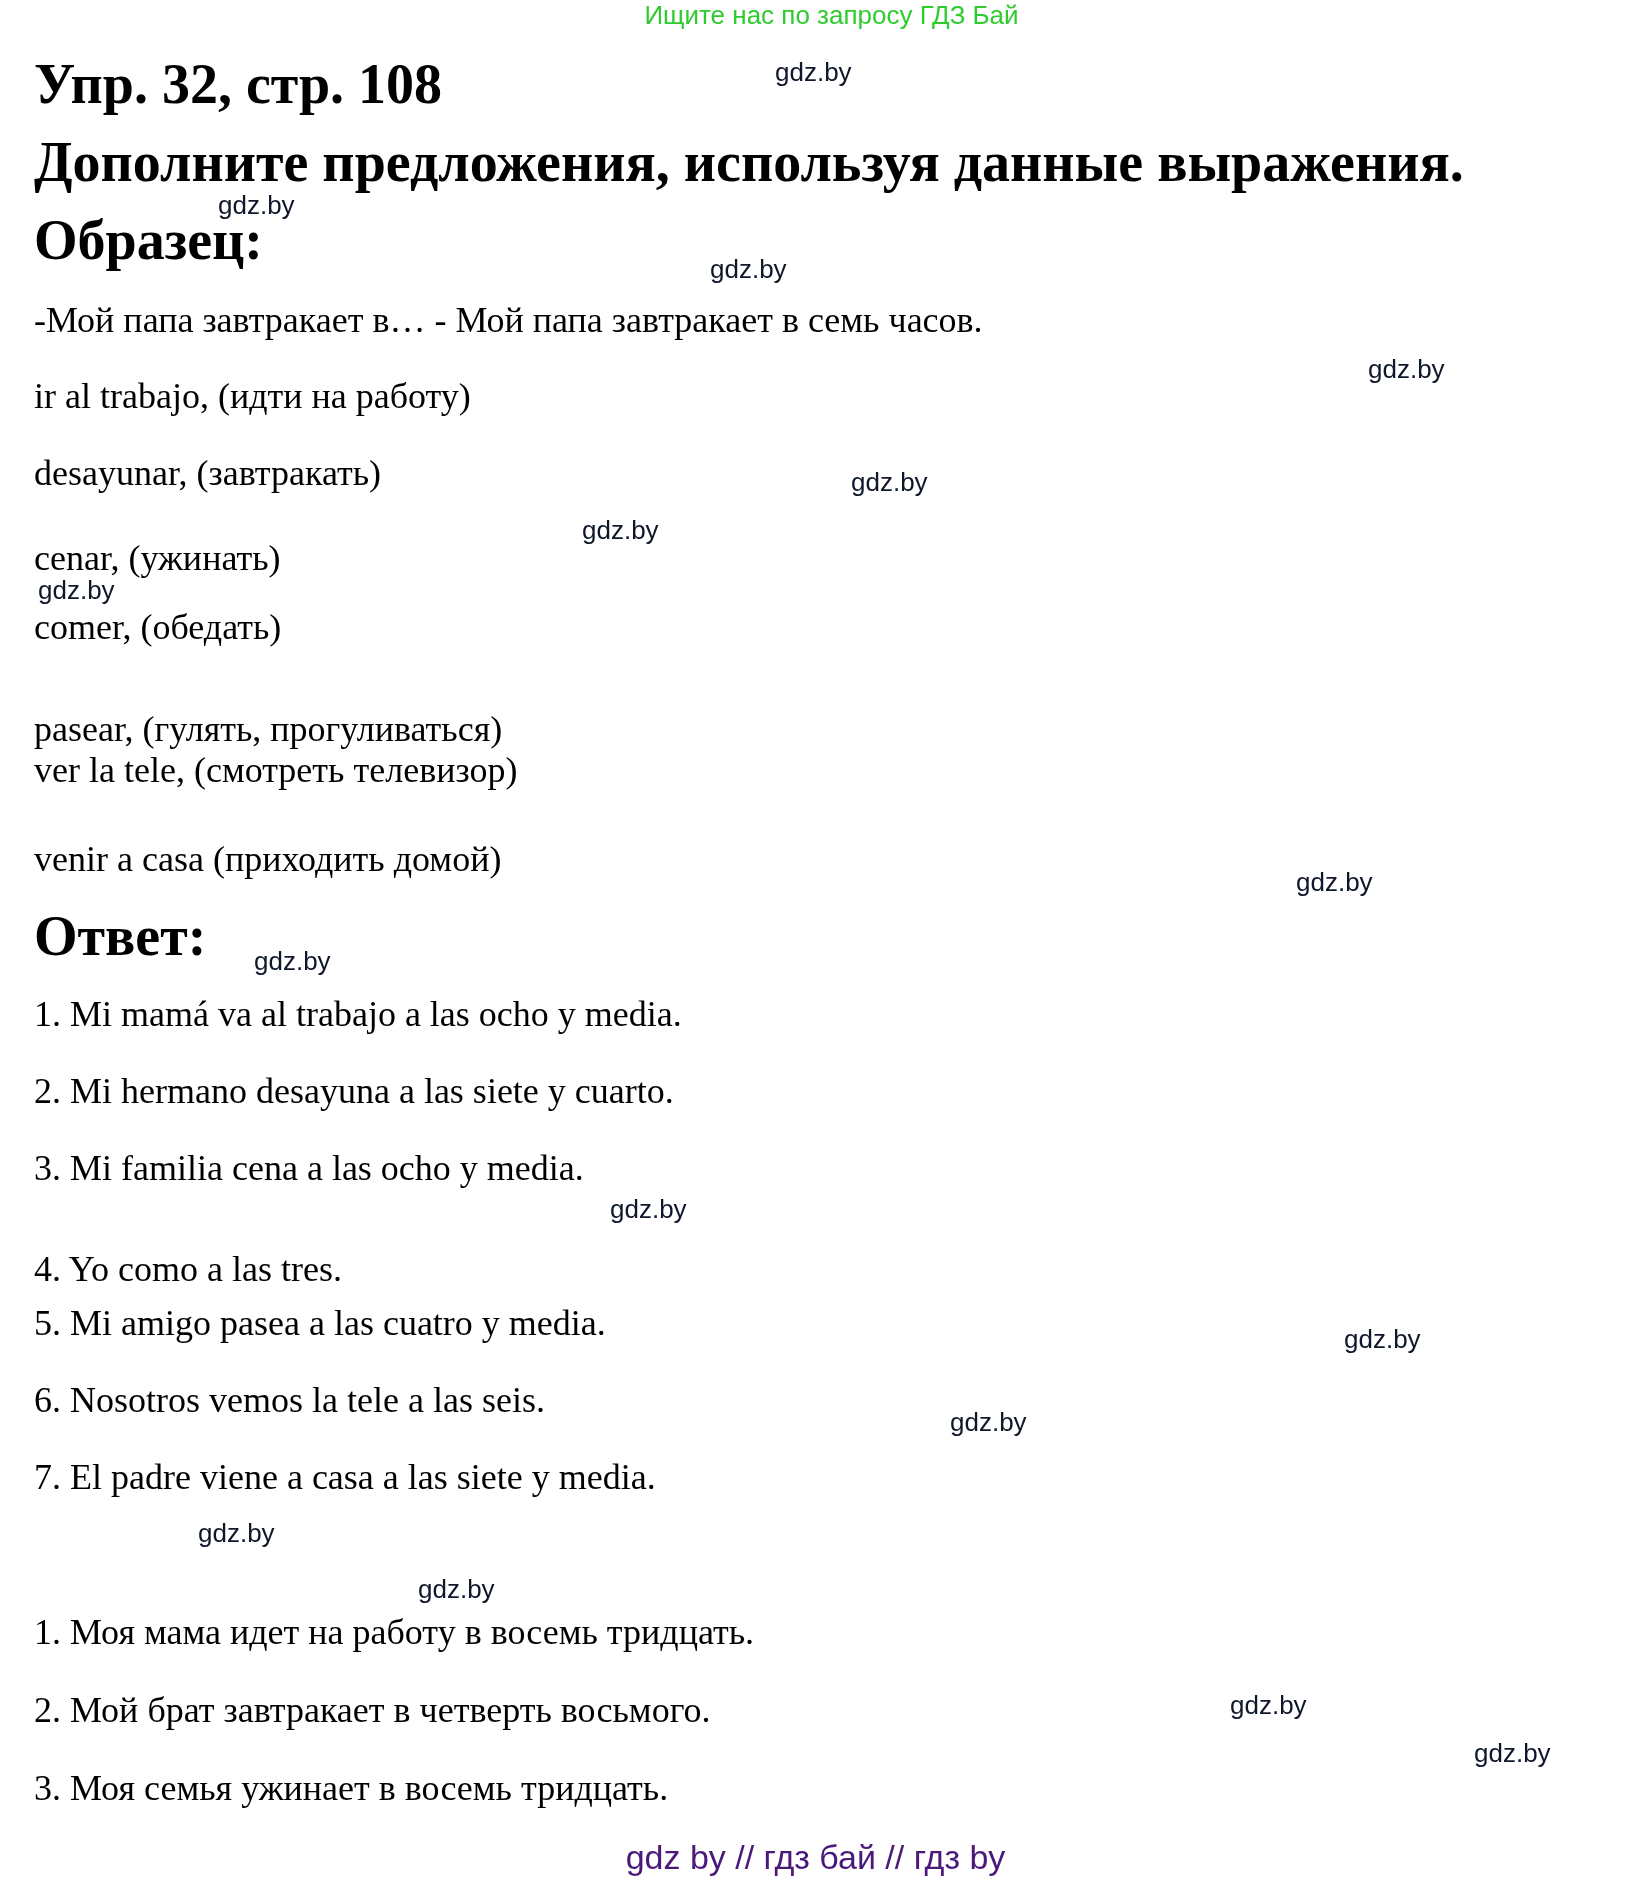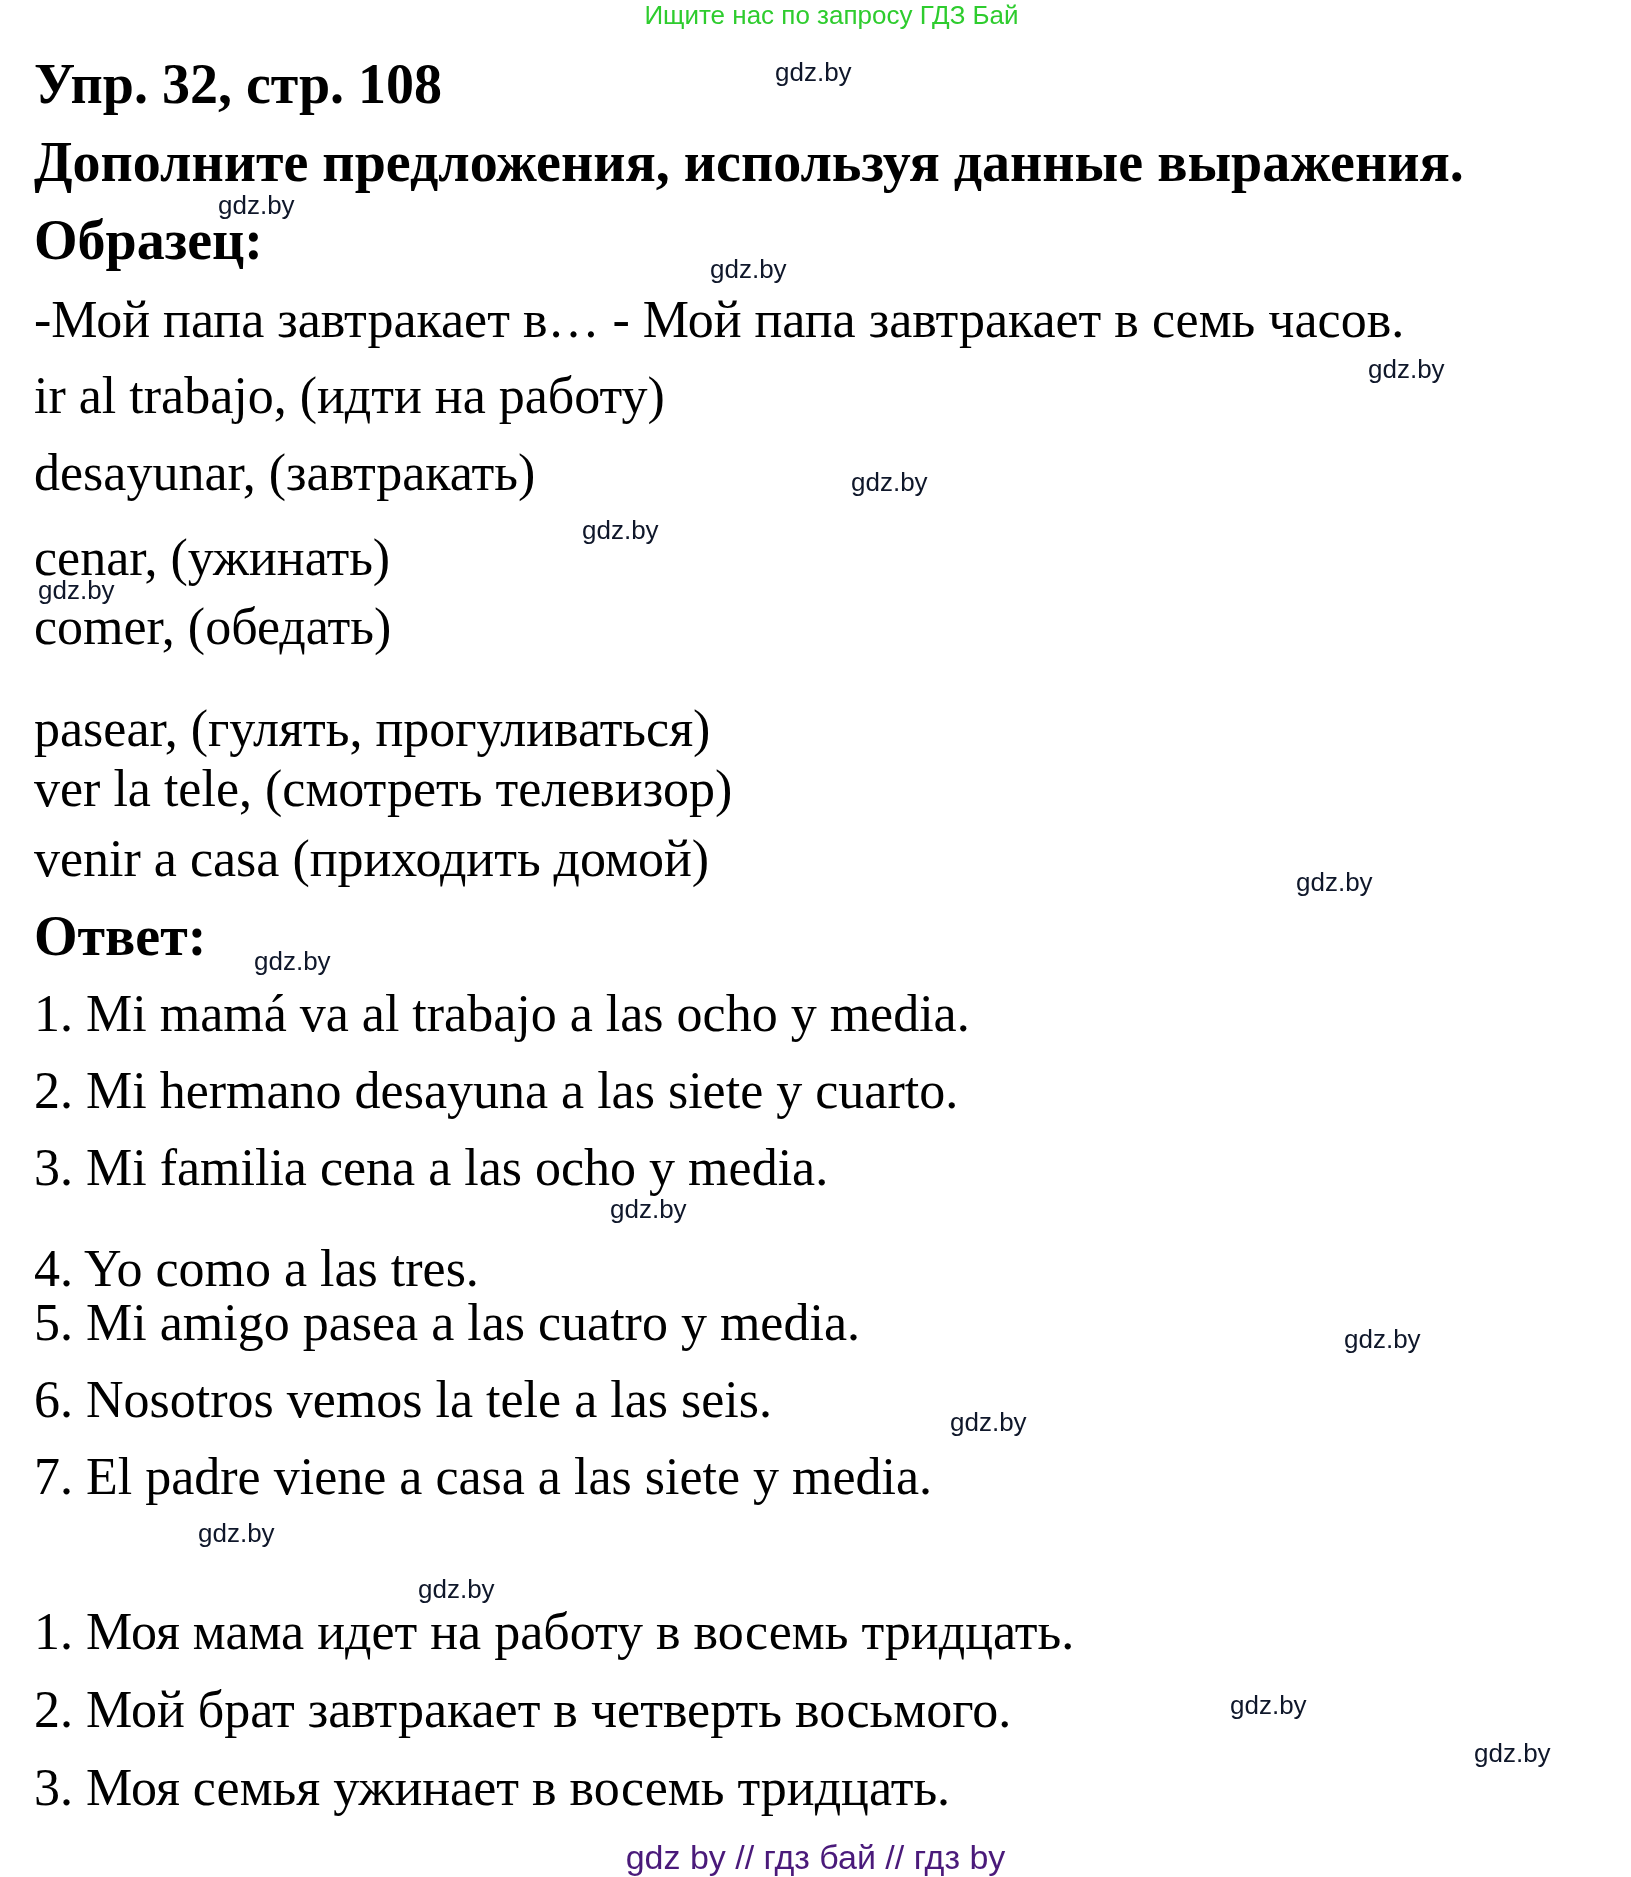--- a/index.html
+++ b/index.html
@@ -1,39 +1,39 @@
 <!DOCTYPE html>
 <html><head>
 <meta charset="utf-8">
 <style>
   html, body { margin:0; padding:0; background:#ffffff; }
   body { width:1631px; height:1877px; position:relative; overflow:hidden; }
   .topbanner { position:absolute; top:0; left:16px; width:1631px; text-align:center; color:#2ecc2e; font-family:Liberation Sans, sans-serif; font-size:26px; line-height:30px; }
   .line { position:absolute; left:34px; font-family:"Liberation Serif", serif; color:#000; white-space:nowrap; transform-origin:left center; }
   .h { font-weight:bold; font-size:56px; line-height:64px; }
-  .t { font-size:52px; line-height:60px; }
+  .t { font-size:36px; line-height:60px; }
   .wm { position:absolute; font-family:"Liberation Sans", sans-serif; font-size:26px; color:#0f172a; line-height:30px; }
   .footer { position:absolute; top:1842px; left:0; width:1631px; text-align:center; color:#4a1a7a; font-family:"Liberation Sans", sans-serif; font-size:34px; line-height:30px; }
 </style>
 </head>
 <body>
 
 <div class="topbanner">Ищите нас по запросу ГДЗ Бай</div>
 
 <div class="line h" style="top:52px;">Упр. 32, стр. 108</div>
 <div class="line h" style="top:130px;">Дополните предложения, используя данные выражения.</div>
 <div class="line h" style="top:208px;">Образец:</div>
 <div class="line t" style="top:290px;">-Мой папа завтракает в… - Мой папа завтракает в семь часов.</div>
 
 <div class="line t" style="top:366px;">ir al trabajo,  (идти на работу)</div>
 <div class="line t" style="top:443px;">desayunar,  (завтракать)</div>
 <div class="line t" style="top:528px;">cenar,  (ужинать)</div>
 <div class="line t" style="top:597px;text-align:right;">comer,  (обедать)</div>
 <div class="line t" style="top:675px;margin-top:24px;">pasear,  (гулять, прогуливаться)</div>
-<div class="line t" style="top:759px;font-family:Liberation Serif, serif;">ver la tele, (смотреть телевизор)</div>
+<div class="line t" style="top:740px;font-family:Liberation Serif, serif;">ver la tele, (смотреть телевизор)</div>
 <div class="line t" style="top:829px;">venir a casa (приходить домой)</div>
 
 <div class="line h" style="top:904px;">Ответ:</div>
 
 <div class="line t" style="top:984px;">1. Mi mamá va al trabajo a las ocho y media.</div>
 <div class="line t" style="top:1061px;">2. Mi hermano desayuna a las siete y cuarto.</div>
 <div class="line t" style="top:1138px;">3. Mi familia cena a las ocho y media.</div>
 <div class="line t" style="top:1215px;margin-top:24px;">4. Yo como a las tres.</div>
 <div class="line t" style="top:1293px;">5. Mi amigo pasea a las cuatro y media.</div>
 <div class="line t" style="top:1370px;">6. Nosotros vemos la tele a las seis.</div>

